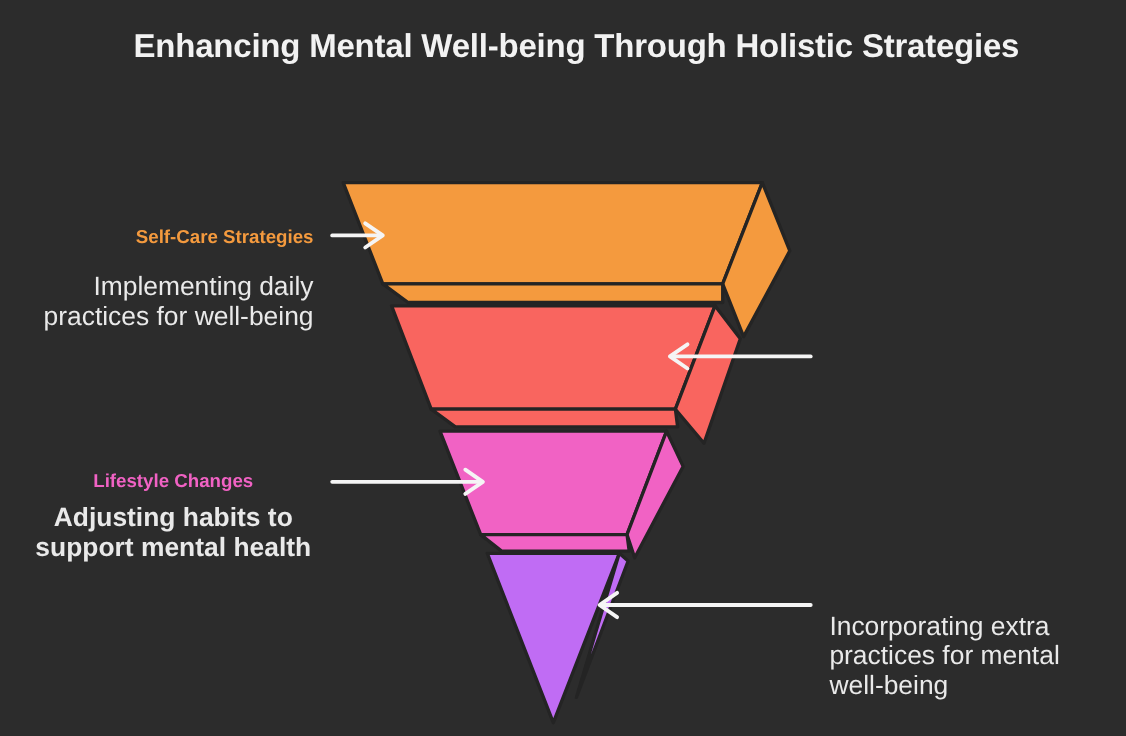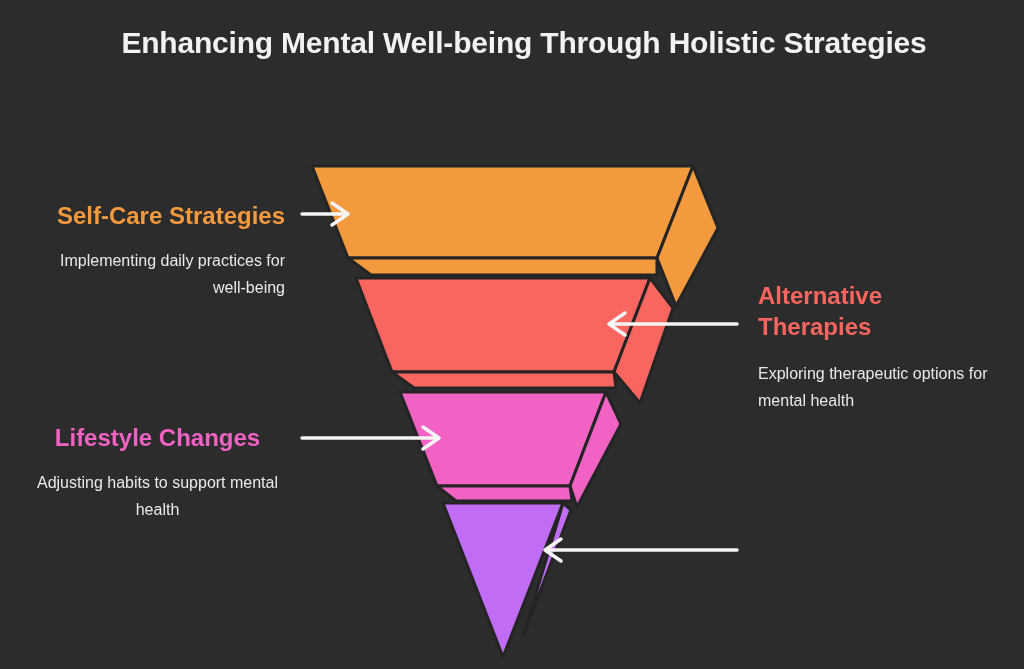--- a/index.html
+++ b/index.html
@@ -24,39 +24,39 @@
 
   svg.funnel { position: absolute; top: 0; left: 0; }
   .seg { stroke: #242424; stroke-width: 3; stroke-linejoin: round; }
   .arrow-line { stroke-width: 3.5; stroke-linecap: round; }
   .arrow-head { fill: none; stroke-width: 3.5; stroke-linecap: round; stroke-linejoin: round; }
 
   .label { position: absolute; }
   .label.align-right { text-align: right; }
   .label.align-left  { text-align: left; }
   .label .heading {
-    font-size: 24px; font-weight: bold;
+    font-size: 17px; font-weight: bold;
     line-height: 31px;
     margin: 0;
   }
   .label .desc {
-    font-size: 16px;
+    font-size: 24px;
     line-height: 27px;
     color: #E9E9E9;
     max-width: 255px;
     margin: 0;
   }
   .label.align-right .desc { margin-left: auto; }
   #label-self-care      { top: 200px; right: 739px; }
   #label-self-care .desc { margin-top: 16px; }
   #label-alternative    { top: 280px; left: 758px; }
   #label-alternative .heading { max-width: 160px; }
   #label-alternative .desc { margin-top: 18px; }
   #label-lifestyle      { top: 422px; right: 739px; text-align: center; }
-  #label-lifestyle .desc { margin-top: 16px; }
+  #label-lifestyle .desc { margin-top: 4px; font-weight: bold; }
   #label-additional     { top: 536px; left: 754px; }
   #label-additional .desc { margin-top: 20px; }
 </style>
 </head>
 <body style="background-color: rgb(44, 44, 44);">
 
 <div class="stage">
 
   <h1 class="page-title" style="color: rgb(242, 242, 242);">Enhancing Mental Well-being Through Holistic Strategies</h1>
 
@@ -101,26 +101,23 @@
       <line class="arrow arrow-line" x1="737" y1="550" x2="549" y2="550" stroke="#F5F5F5"></line>
       <polyline class="arrow arrow-head" points="561,539 545,550 561,561" stroke="#F5F5F5"></polyline>
     </g>
   </svg>
 
   <div class="label align-right" id="label-self-care">
     <div class="heading" style="color: rgb(244, 154, 62);">Self-Care Strategies</div>
     <div class="desc" style="color: rgb(233, 233, 233);">Implementing daily practices for well-being</div>
   </div>
 
-  <div class="label align-left" id="label-alternative">
-    <div class="heading" style="color: rgb(249, 101, 95);">Alternative Therapies</div>
-    <div class="desc" style="color: rgb(233, 233, 233);">Exploring therapeutic options for mental health</div>
-  </div>
 
   <div class="label align-right" id="label-lifestyle">
     <div class="heading" style="color: rgb(241, 98, 196);">Lifestyle Changes</div>
     <div class="desc" style="color: rgb(233, 233, 233);">Adjusting habits to support mental health</div>
   </div>
 
   <div class="label align-left" id="label-additional">
+    <div class="desc" style="color: rgb(233, 233, 233);">Incorporating extra practices for mental well-being</div>
   </div>
 
 </div>
 
 </body></html>

